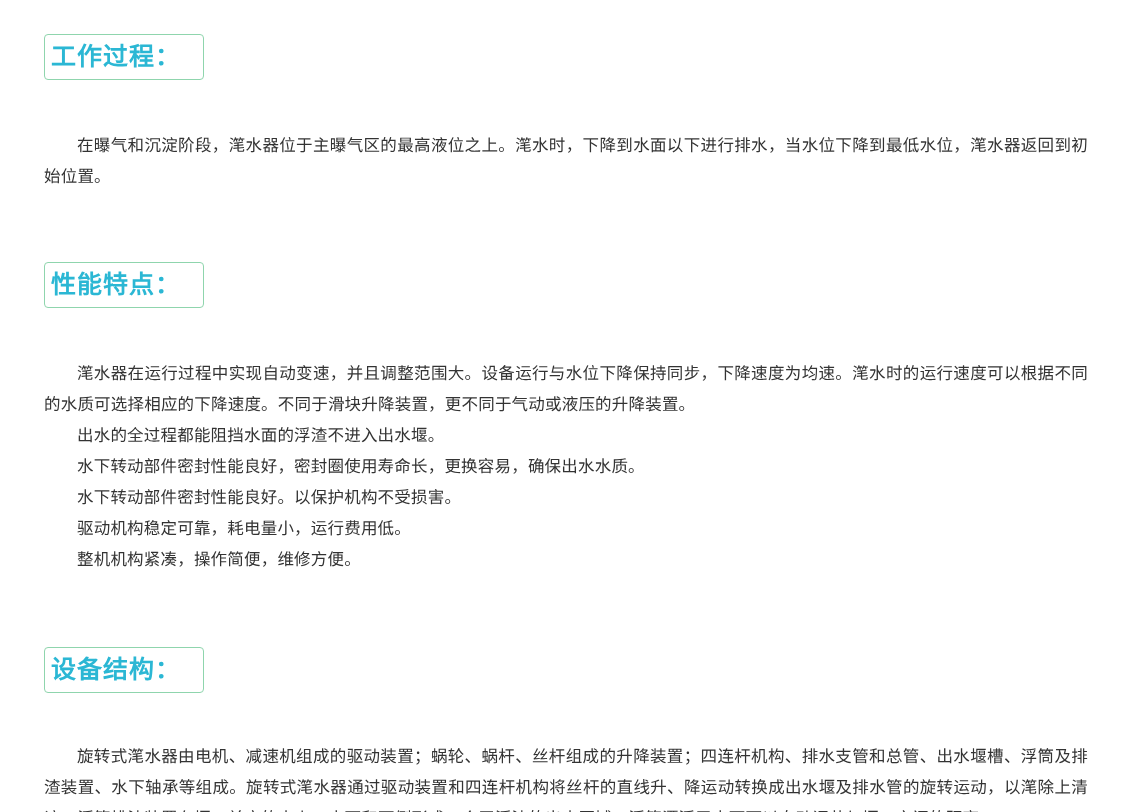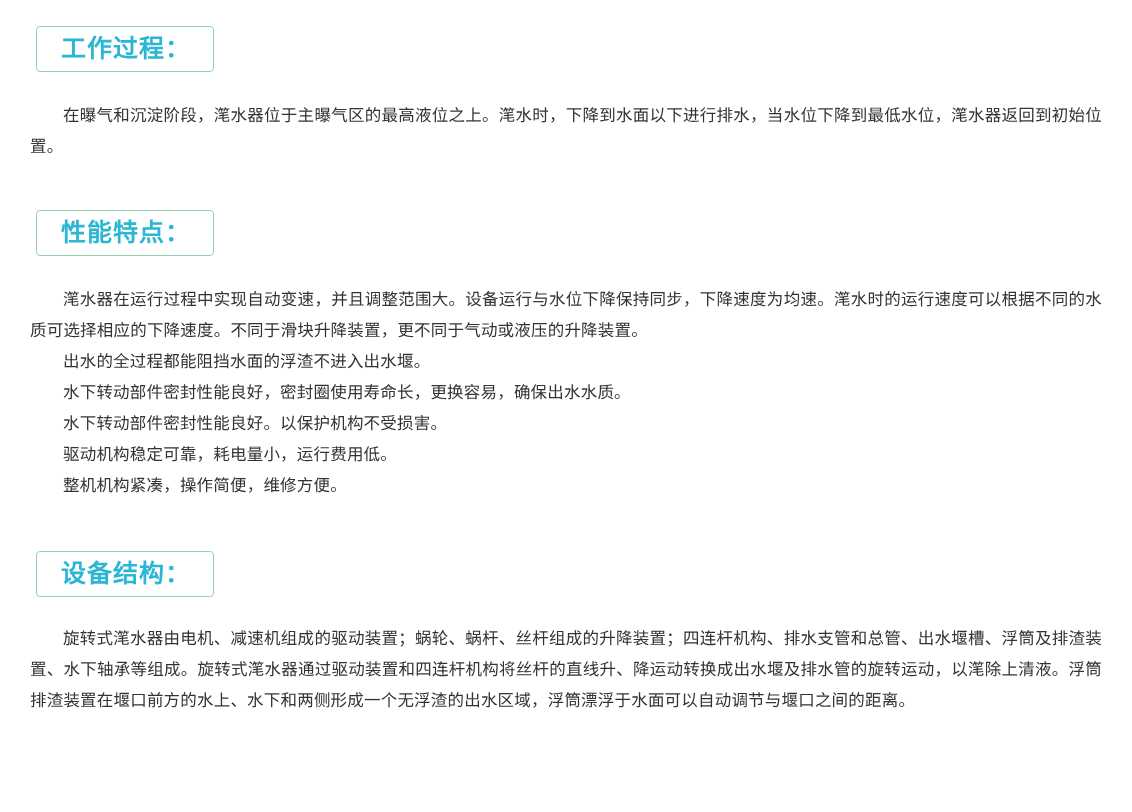--- a/index.html
+++ b/index.html
@@ -22,38 +22,38 @@
     box-sizing: border-box;
     padding: 0;
   }
   .section {
     padding: 0 14px 0 14px;
   }
   .section-heading {
     display: inline-block;
     border: 1px solid #8fd5ad;
     border-radius: 4px;
-    padding: 7px 22px 9px 24px;
-    margin: 8px;
+    padding: 7px 22px 9px 6px;
+    margin: 16px;
     background: #ffffff;
   }
   .section-heading .heading-text {
     display: block;
     font-size: 25px;
     line-height: 28px;
     font-weight: bold;
     color: #2bb7d4;
     letter-spacing: 1px;
     white-space: nowrap;
   }
   .heading-wrap {
     padding-left: 14px;
   }
   .body-block {
-    margin: 0;
+    margin: 14px;
     padding: 0 16px 0 16px;
   }
   p.para {
     margin: 0;
     font-size: 16.5px;
     line-height: 31px;
     color: #333333;
     text-align: justify;
     letter-spacing: 0.2px;
   }

